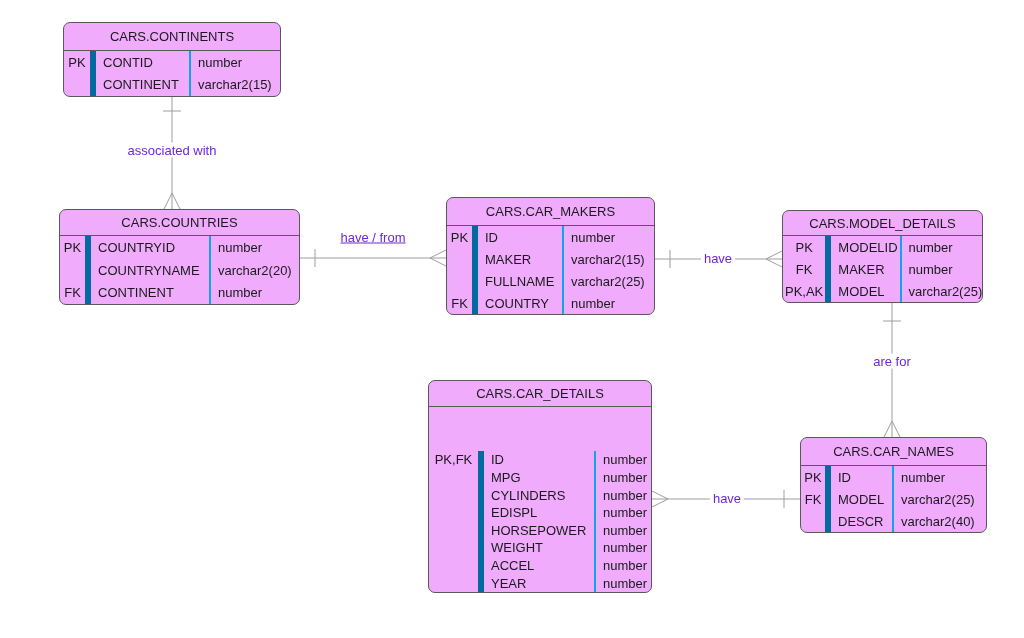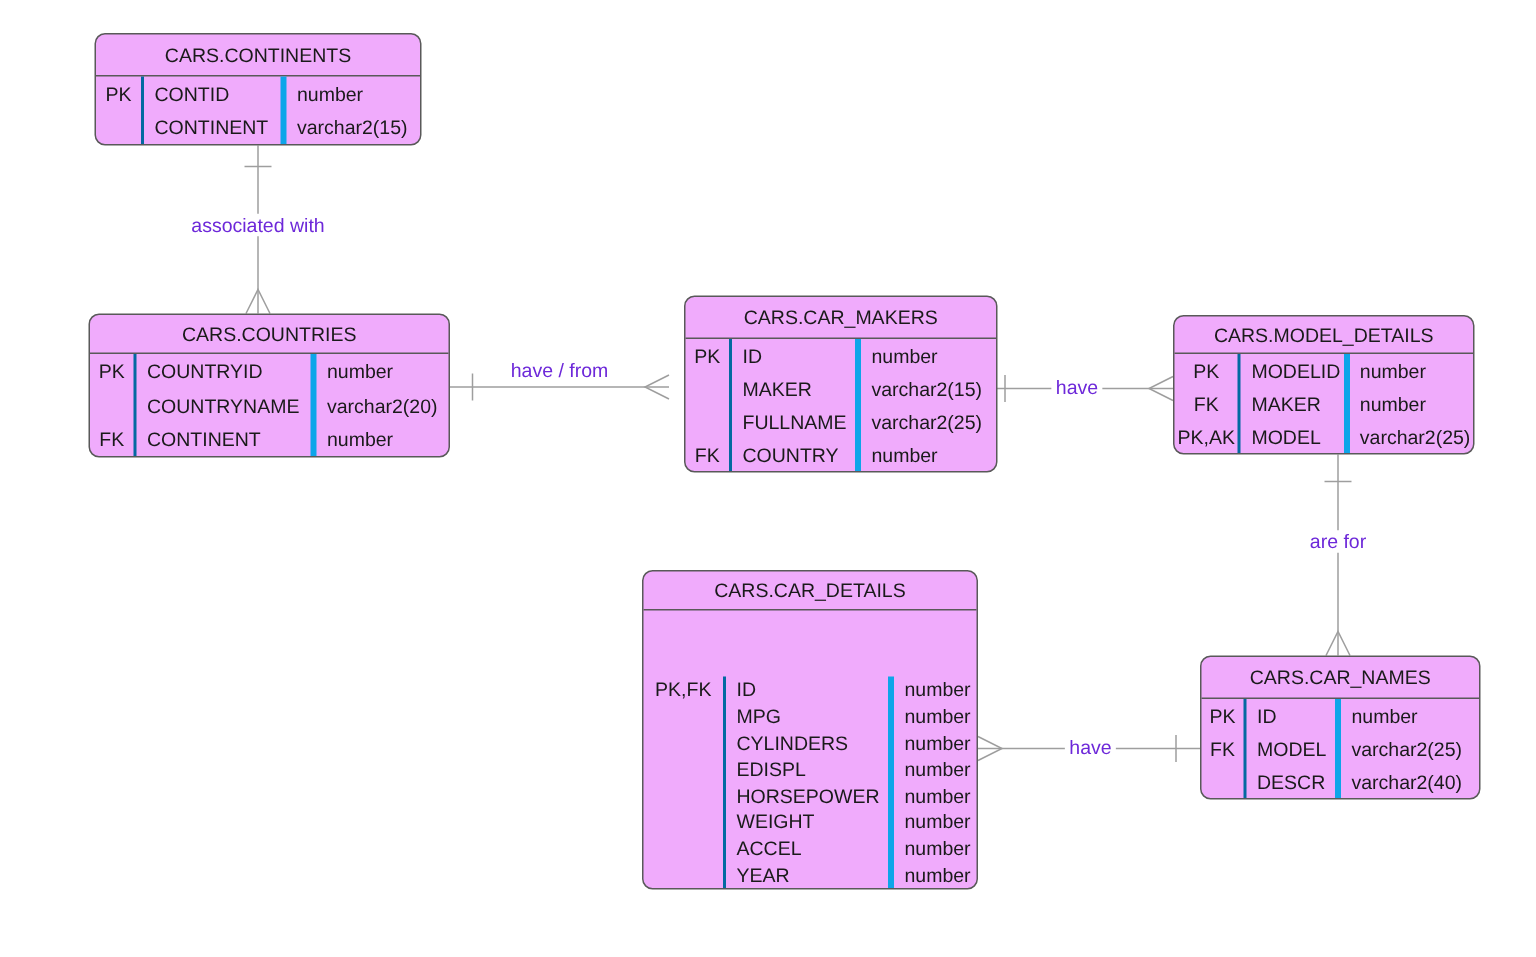--- a/index.html
+++ b/index.html
@@ -28,22 +28,22 @@
     box-sizing: border-box;
     border-bottom: 1px solid #595959;
     display: flex;
     align-items: center;
     justify-content: center;
     white-space: nowrap;
     flex: 0 0 auto;
   }
   .t-body { display: flex; flex: 1 1 auto; min-height: 0; }
   .t-col { box-sizing: border-box; display: flex; flex-direction: column; }
-  .t-col.key  { border-right: 2px solid #0369a1; }
-  .t-col.name { border-right: 4px solid #0ea5e9; }
+  .t-col.key  { border-right: 6px solid #0369a1; }
+  .t-col.name { border-right: 2px solid #0ea5e9; }
   .t-col.type { flex: 1 1 auto; }
   .cell {
     flex: 1 1 0;
     display: flex;
     align-items: center;
     box-sizing: border-box;
     white-space: nowrap;
     overflow: hidden;
   }
   .cell.key-cell  { justify-content: center; padding: 0 2px; }
@@ -58,21 +58,21 @@
     line-height: 15px;
     padding: 0 3px;
     white-space: nowrap;
   }
 </style>
 </head>
 <body>
 
 <div id="canvas">
     <div class="conn-label" style="left: 172px; top: 150px;">associated with</div>
-    <div class="conn-label" style="left: 373px; top: 247px;">have / from</div>
+    <div class="conn-label" style="left: 373px; top: 237px; text-decoration: underline;">have / from</div>
     <div class="conn-label" style="left: 718px; top: 258px;">have</div>
     <div class="conn-label" style="left: 892px; top: 361px;">are for</div>
     <div class="conn-label" style="left: 727px; top: 498px;">have</div>
     <svg width="1024" height="638" id="connector-svg">
       <g>
         <path d="M 172 97 L 172 209" fill="none" stroke="#9e9e9e" stroke-width="1"></path>
         <path d="M 163 111 L 181 111" fill="none" stroke="#9e9e9e" stroke-width="1"></path>
         <path d="M 164 209 L 172 193 L 180 209" fill="none" stroke="#9e9e9e" stroke-width="1"></path>
       </g>
       <g>
@@ -126,21 +126,21 @@
           <div class="cell field-cell">COUNTRYNAME</div>
           <div class="cell field-cell">CONTINENT</div>
         </div>
         <div class="t-col type">
           <div class="cell type-cell">number</div>
           <div class="cell type-cell">varchar2(20)</div>
           <div class="cell type-cell">number</div>
         </div>
       </div>
     </div>
-    <div class="er-table" style="left: 456px; top: 197px; width: 209px; height: 118px;">
+    <div class="er-table" style="left: 446px; top: 197px; width: 209px; height: 118px;">
       <div class="t-header" style="height: 28px;">CARS.CAR_MAKERS</div>
       <div class="t-body">
         <div class="t-col key" style="width: 31px;">
           <div class="cell key-cell">PK</div>
           <div class="cell key-cell"></div>
           <div class="cell key-cell"></div>
           <div class="cell key-cell">FK</div>
         </div>
         <div class="t-col name" style="width: 86px;">
           <div class="cell field-cell">ID</div>

